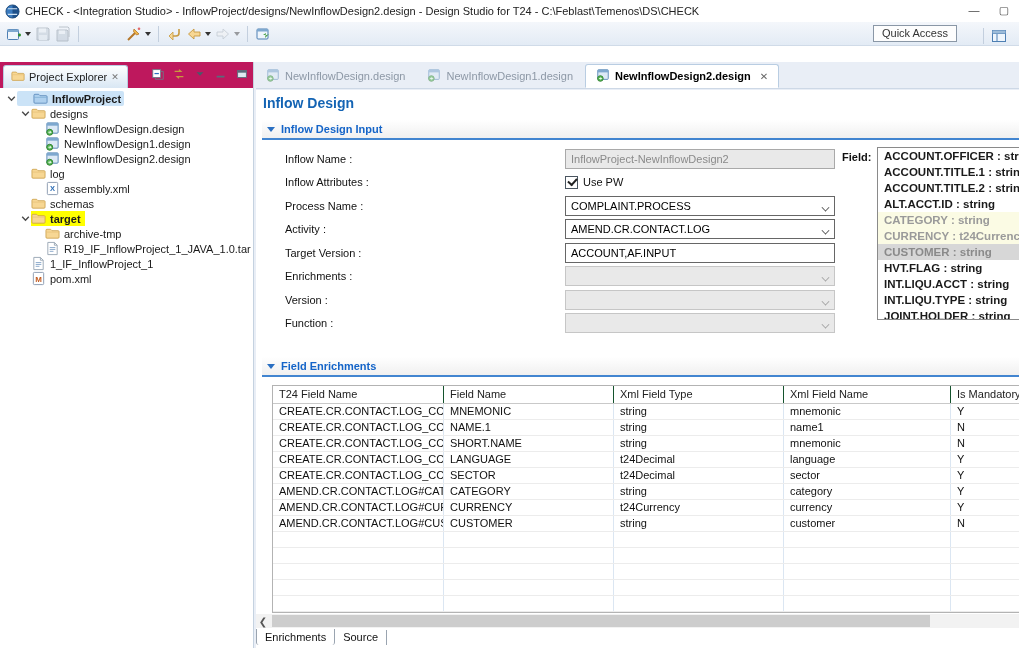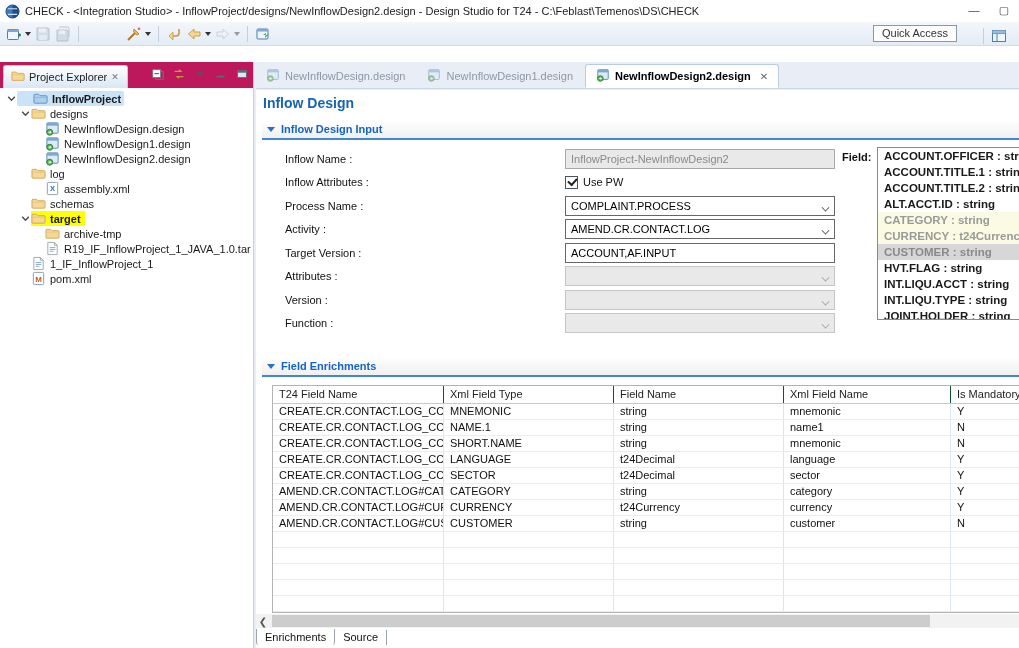--- a/index.html
+++ b/index.html
@@ -491,21 +491,21 @@
                 <span class="arrow"></span>
               </div>
             </div>
             <div class="frow" style="top: 94px; left: 0px; right: 0px;">
               <span class="flabel">Target Version :</span>
               <div class="fctl txt">
                 <span>ACCOUNT,AF.INPUT</span>
               </div>
             </div>
             <div class="frow" style="top: 117.5px; left: 0px; right: 0px;">
-              <span class="flabel">Attributes :</span>
+              <span class="flabel">Enrichments :</span>
               <div class="fctl combo-disabled"><span></span><span class="arrow"></span></div>
             </div>
             <div class="frow" style="top: 141px; left: 0px; right: 0px;">
               <span class="flabel">Version :</span>
               <div class="fctl combo-disabled"><span></span><span class="arrow"></span></div>
             </div>
             <div class="frow" style="top: 164.5px; left: 0px; right: 0px;">
               <span class="flabel">Function :</span>
               <div class="fctl combo-disabled"><span></span><span class="arrow"></span></div>
             </div>
@@ -527,22 +527,22 @@
           </div>
 
         <div class="section-bar" style="top:267px;">
           <span class="scaret"></span>
           <span class="stitle">Field Enrichments</span>
         </div>
 
         <div class="etable" id="etable">
             <div class="thead">
               <div class="th" style="width: 171px;">T24 Field Name</div>
+              <div class="th" style="width: 170px;">Field Name</div>
               <div class="th" style="width: 170px;">Xml Field Type</div>
-              <div class="th" style="width: 170px;">Field Name</div>
               <div class="th" style="width: 167px;">Xml Field Name</div>
               <div class="th" style="width: 120px;">Is Mandatory</div>
             </div>
             <div class="tr">
               <div class="td" style="width: 171px;">CREATE.CR.CONTACT.LOG_CCCL...</div>
               <div class="td" style="width: 170px;">MNEMONIC</div>
               <div class="td" style="width: 170px;">string</div>
               <div class="td" style="width: 167px;">mnemonic</div>
               <div class="td" style="width: 120px;">Y</div>
             </div>

